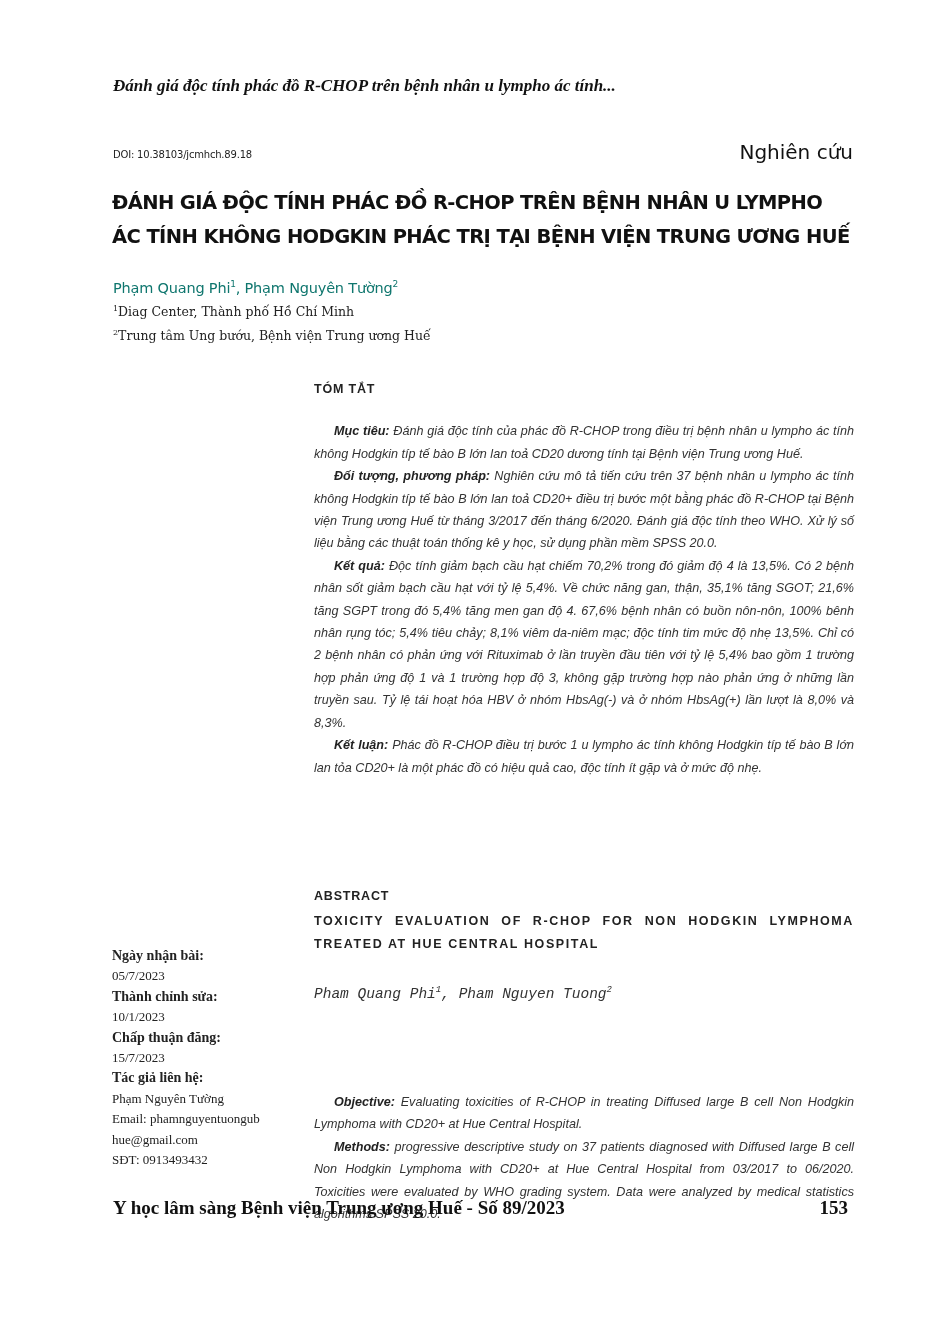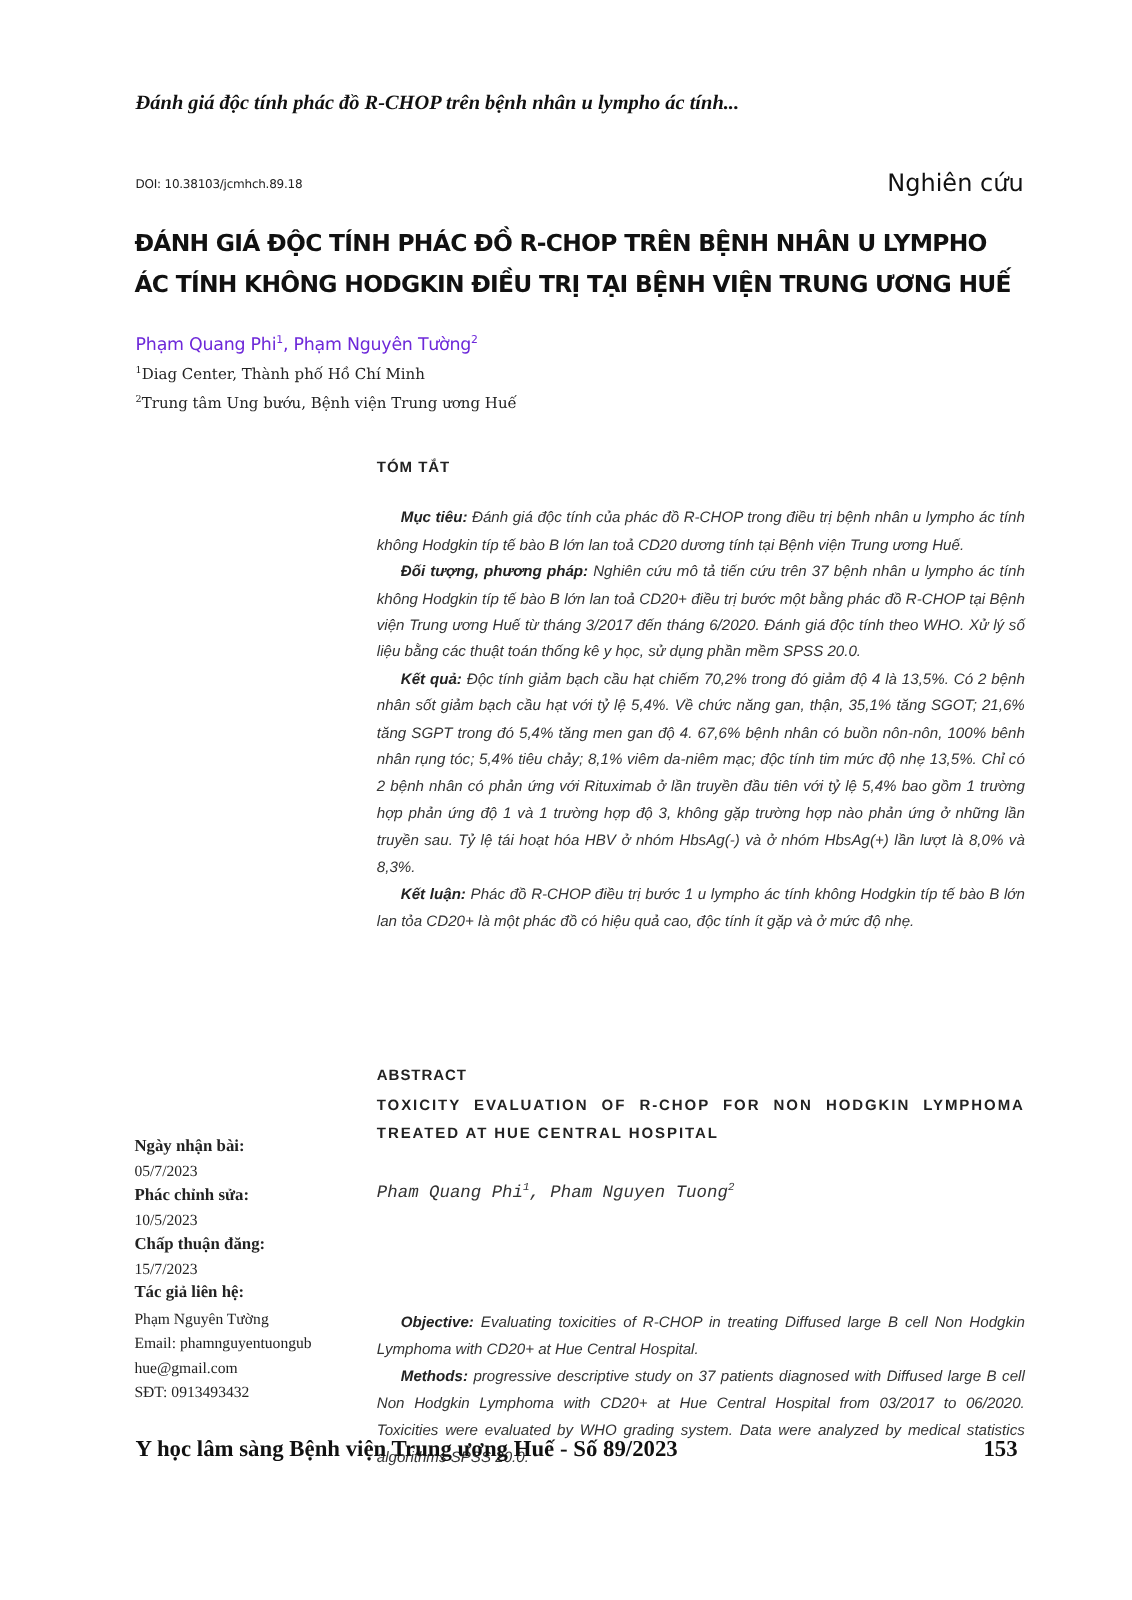--- a/index.html
+++ b/index.html
@@ -19,21 +19,21 @@
     right: 90px; top: 140px;
     font-family: "DejaVu Sans", sans-serif; font-size: 20px; color: #111; font-weight: normal;
   }
   .title {
     left: 112px; top: 186px; width: 750px;
     font-family: "DejaVu Sans", sans-serif; font-weight: bold; font-size: 19.5px;
     line-height: 34px; color: #111; letter-spacing: -0.6px;
   }
   .authors {
     left: 113px; top: 279px;
-    font-family: "DejaVu Sans", sans-serif; font-size: 14.5px; color: #6d28d9; letter-spacing: -0.2px; text-align: right;
+    font-family: "DejaVu Sans", sans-serif; font-size: 14.5px; color: #0f766e; letter-spacing: -0.2px; text-align: right;
   }
   .authors sup { font-size: 9px; }
   .affil {
     left: 113px; font-family: "DejaVu Serif", serif; font-size: 12.5px; color: #222;
   }
   .affil sup { font-size: 8px; }
   .col {
     left: 314px; width: 540px;
     font-family: "Liberation Sans", sans-serif; font-style: italic; font-size: 12.6px;
     line-height: 22.4px; color: #333; text-align: justify;
@@ -72,21 +72,21 @@
 </head>
 <body>
 
 <div class="abs running-head">Đánh giá độc tính phác đồ R-CHOP trên bệnh nhân u lympho ác tính...</div>
 
 <div class="abs doi">DOI: 10.38103/jcmhch.89.18</div>
 <div class="abs section-label">Nghiên cứu</div>
 
 <div class="abs title">
   <div>ĐÁNH GIÁ ĐỘC TÍNH PHÁC ĐỒ R-CHOP TRÊN BỆNH NHÂN U LYMPHO</div>
-  <div>ÁC TÍNH KHÔNG HODGKIN ĐIỀU TRỊ TẠI BỆNH VIỆN TRUNG ƯƠNG HUẾ</div>
+  <div>ÁC TÍNH KHÔNG HODGKIN PHÁC TRỊ TẠI BỆNH VIỆN TRUNG ƯƠNG HUẾ</div>
 </div>
 
 <div class="abs authors">
   <span>Phạm Quang Phi</span><sup>1</sup><span>, </span><span>Phạm Nguyên Tường</span><sup>2</sup>
 </div>
 
 <div class="abs affil" style="top:304px;">
   <sup>1</sup><span>Diag Center, Thành phố Hồ Chí Minh</span>
 </div>
 <div class="abs affil" style="top:328px;">
@@ -109,22 +109,22 @@
 </div>
 
 <div class="abs col" style="top:1091px;">
   <p><b>Objective:</b><span> Evaluating toxicities of R-CHOP in treating Diffused large B cell Non Hodgkin Lymphoma with CD20+ at Hue Central Hospital.</span></p>
   <p><b>Methods:</b><span> progressive descriptive study on 37 patients diagnosed with Diffused large B cell Non Hodgkin Lymphoma with CD20+ at Hue Central Hospital from 03/2017 to 06/2020. Toxicities were evaluated by WHO grading system. Data were analyzed by medical statistics algorithms SPSS 20.0.</span></p>
 </div>
 
 <div class="abs sidebar">
   <div class="lbl">Ngày nhận bài:</div>
   <div>05/7/2023</div>
-  <div class="lbl">Phác chỉnh sửa:</div>
-  <div>10/5/2023</div>
+  <div class="lbl">Thành chỉnh sửa:</div>
+  <div>10/1/2023</div>
   <div class="lbl">Chấp thuận đăng:</div>
   <div>15/7/2023</div>
   <div class="lbl">Tác giả liên hệ:</div>
   <div>Phạm Nguyên Tường</div>
   <div>Email: phamnguyentuongub</div>
   <div>hue@gmail.com</div>
   <div>SĐT: 0913493432</div>
 </div>
 
 <div class="abs footer-journal">Y học lâm sàng Bệnh viện Trung ương Huế - Số 89/2023</div>

